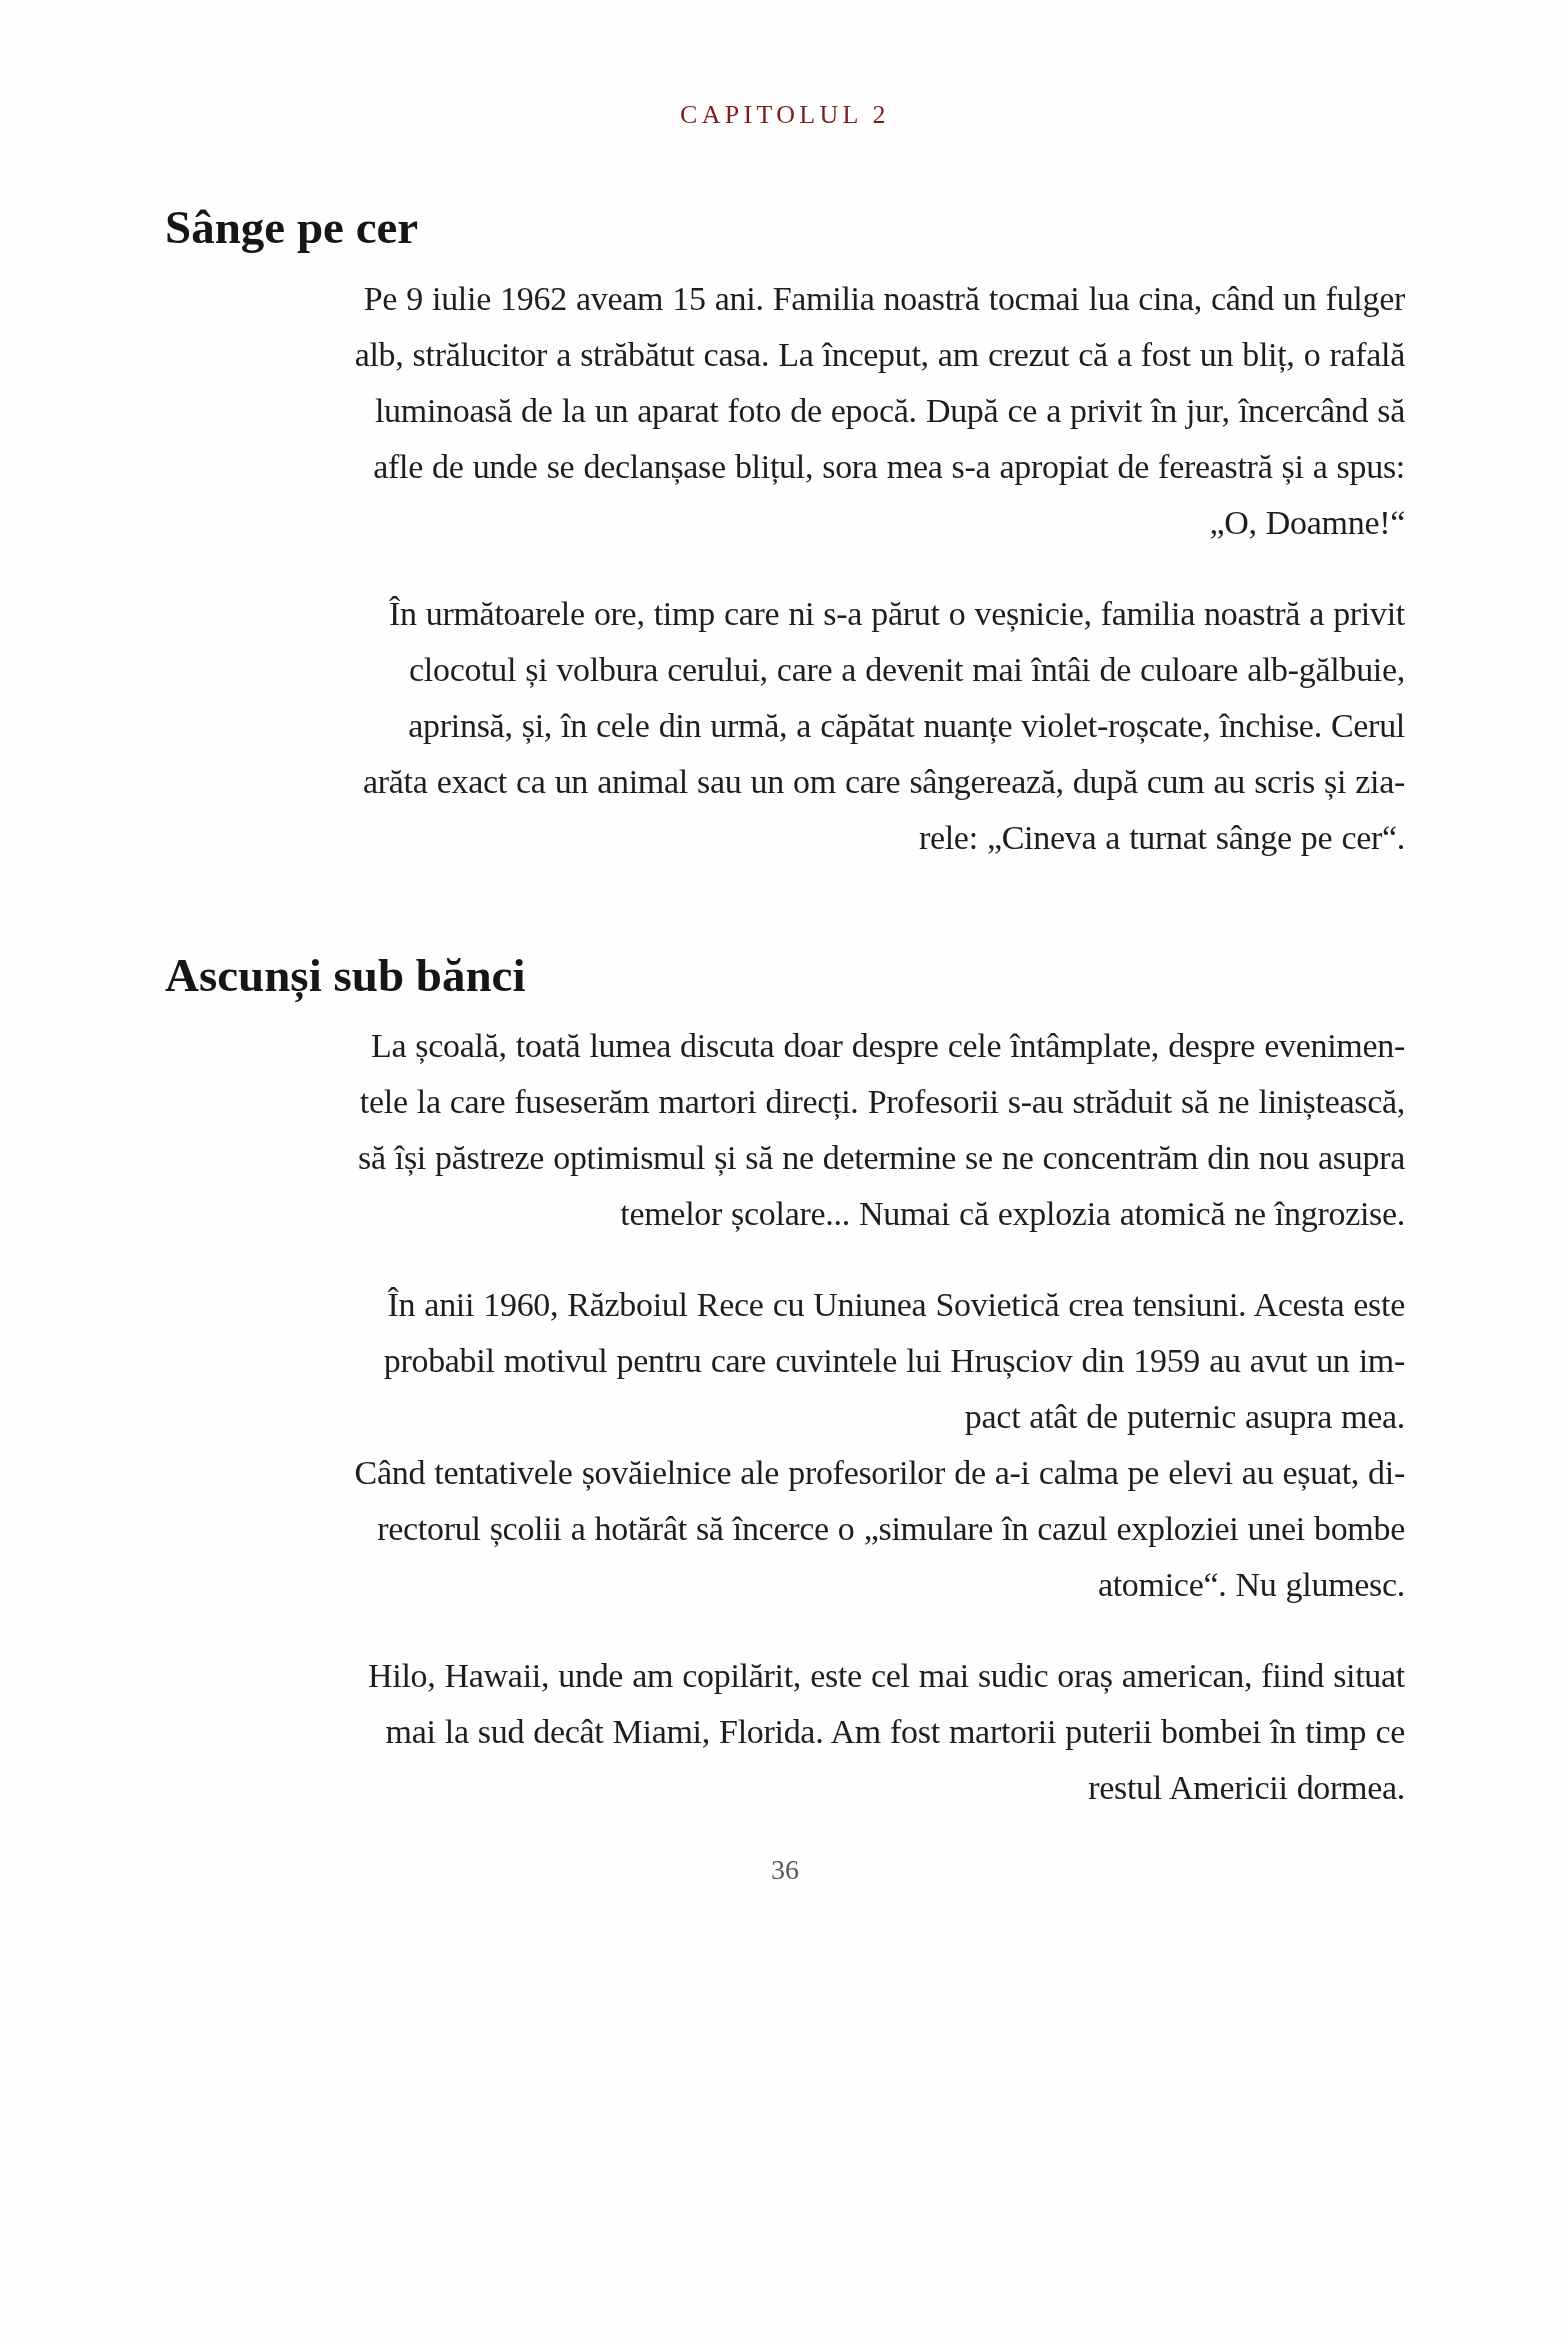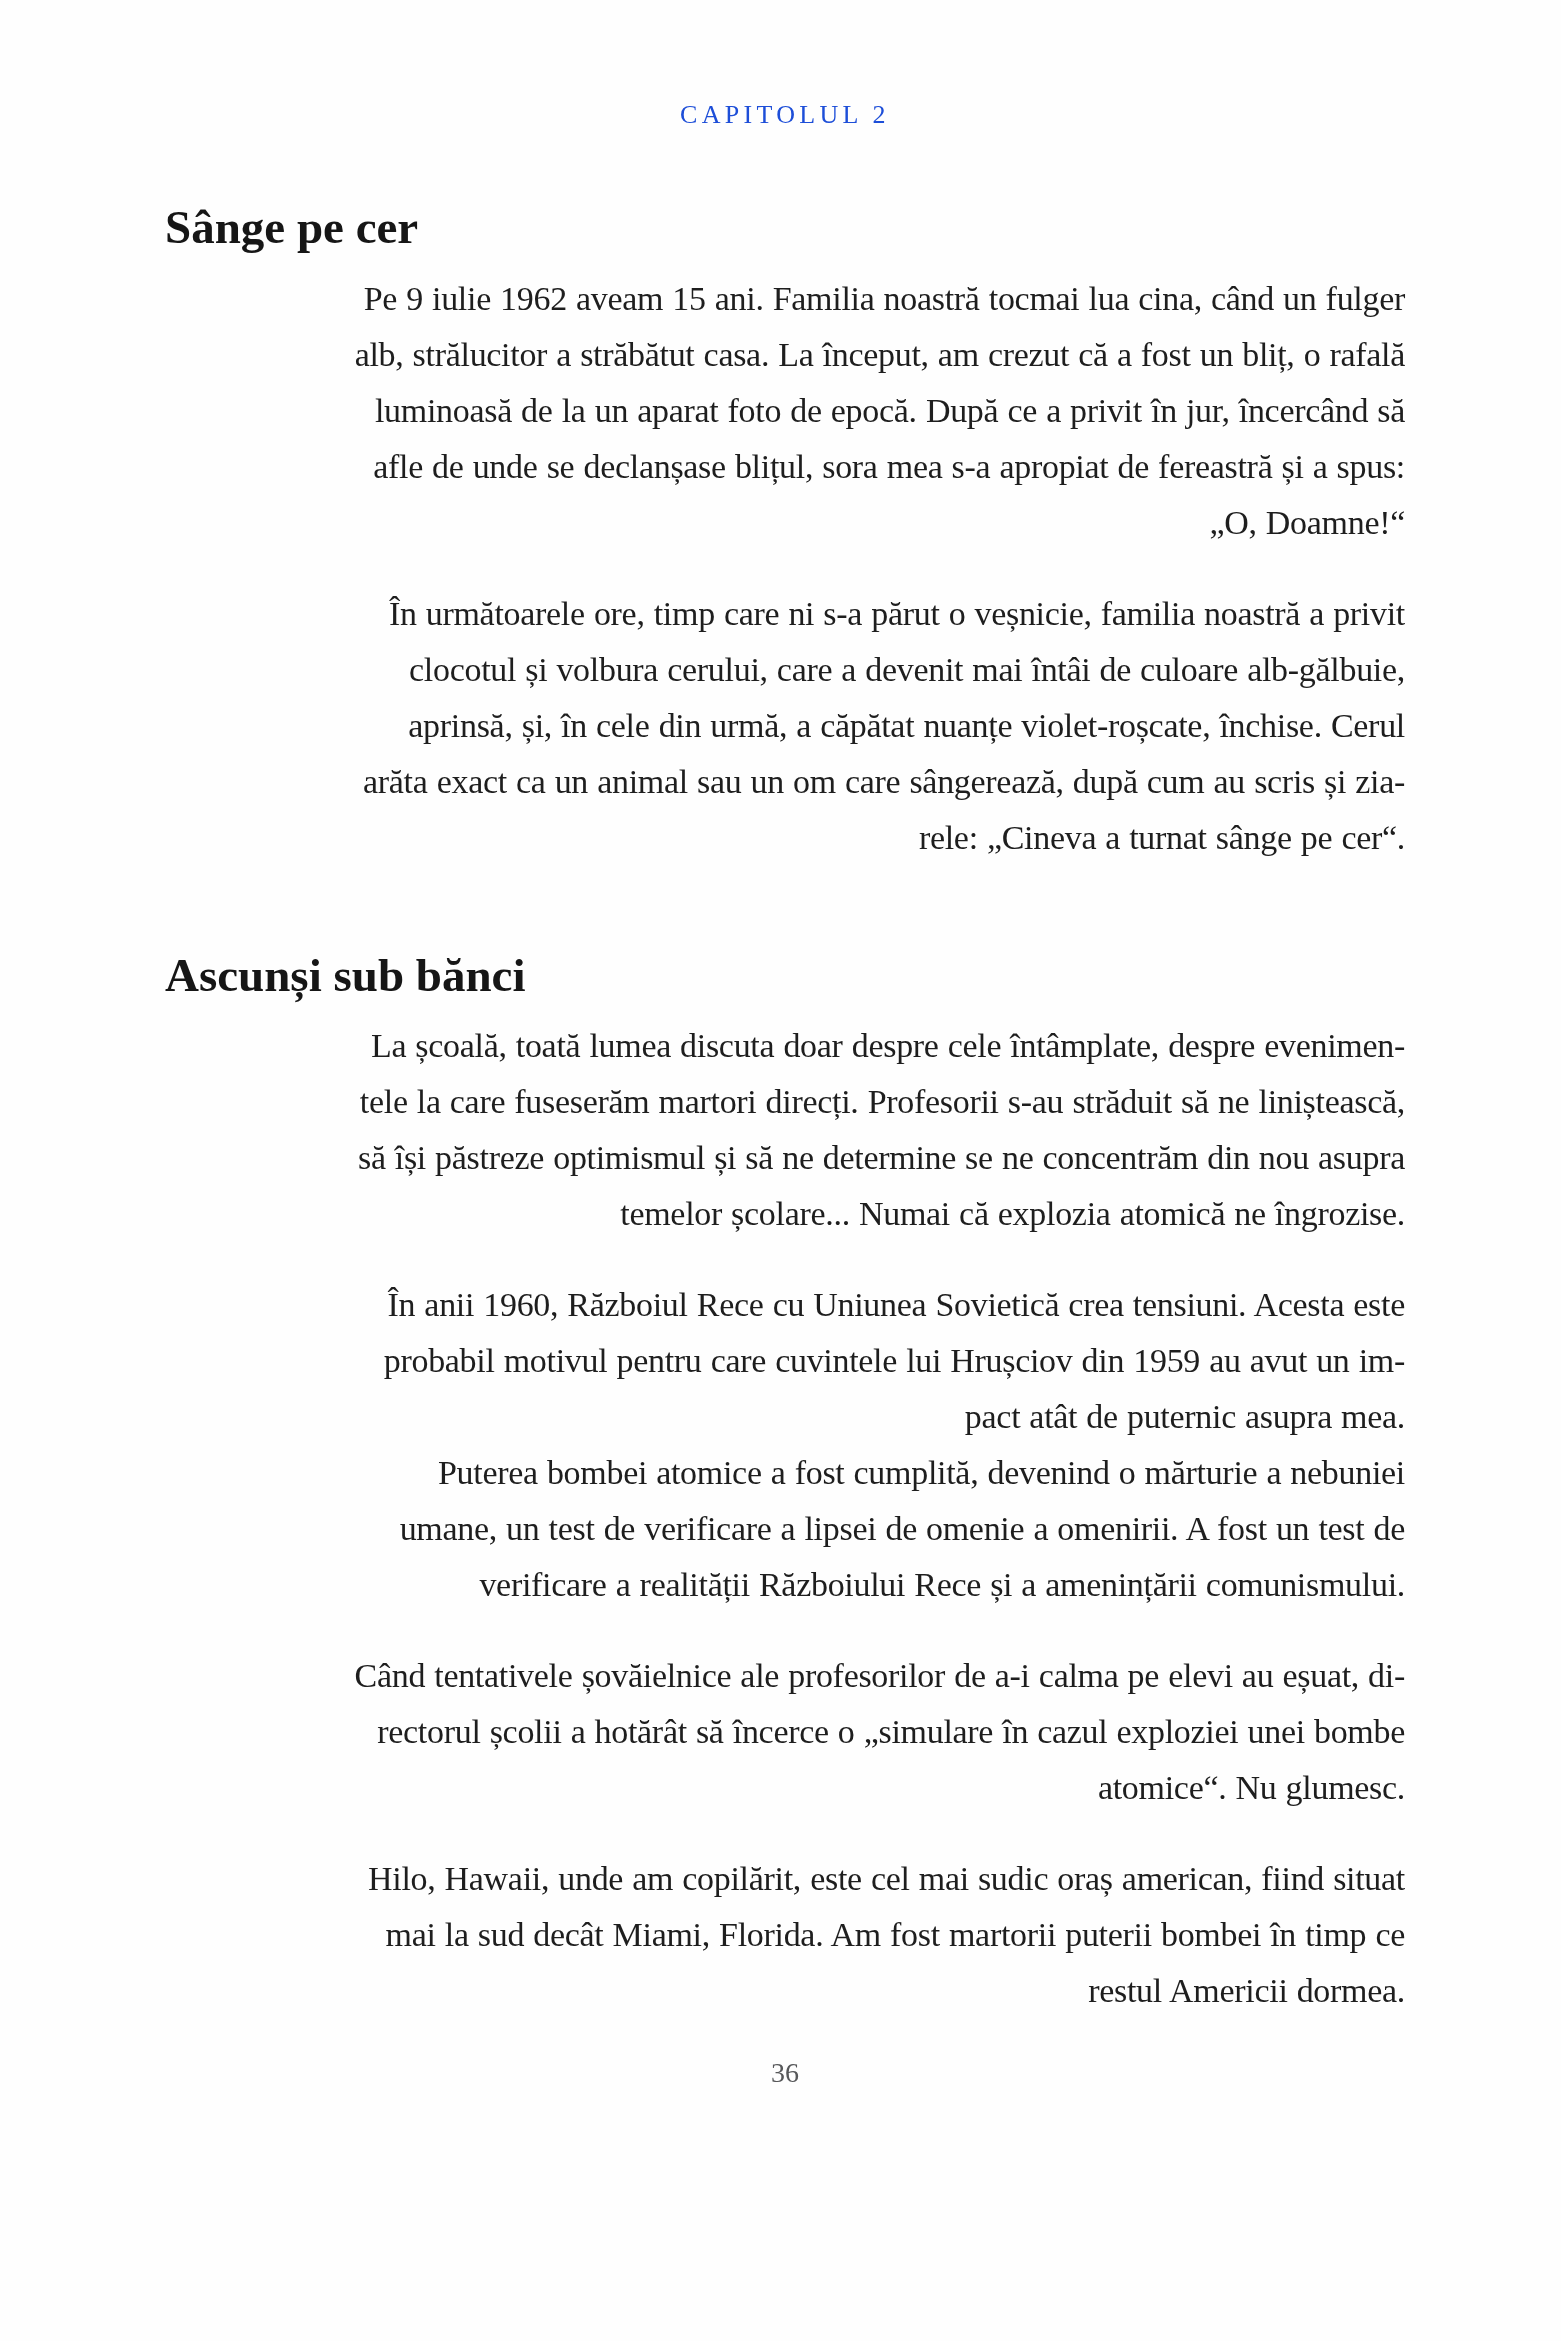--- a/index.html
+++ b/index.html
@@ -17,21 +17,21 @@
     color: #1e1e1e;
     box-sizing: border-box;
     padding: 0 156px 0 165px;
   }
   .running-head {
     margin: 97px 0 0 0;
     text-align: center;
     font-size: 26px;
     line-height: 35px;
     letter-spacing: 4.3px;
-    color: #1d4ed8;
+    color: #7f1d1d;
     text-transform: uppercase;
   }
   h1.section-title, h2.section-title {
     font-size: 47px;
     line-height: 54px;
     font-weight: 700;
     color: #161616;
     letter-spacing: 0;
   }
   h1.section-title {
@@ -93,23 +93,20 @@
   <p class="body">La școală, toată lumea discuta doar despre cele întâmplate, despre evenimen-
 tele la care fuseserăm martori direcți. Profesorii s-au străduit să ne liniștească,
 să își păstreze optimismul și să ne determine se ne concentrăm din nou asupra
 temelor școlare... Numai că explozia atomică ne îngrozise.</p>
 
   <p class="body tight">În anii 1960, Războiul Rece cu Uniunea Sovietică crea tensiuni. Acesta este
 probabil motivul pentru care cuvintele lui Hrușciov din 1959 au avut un im-
 pact atât de puternic asupra mea.</p>
 
 
-  <p class="body">Puterea bombei atomice a fost cumplită, devenind o mărturie a nebuniei
-umane, un test de verificare a lipsei de omenie a omenirii. A fost un test de
-verificare a realității Războiului Rece și a amenințării comunismului.</p>
 
   <p class="body">Când tentativele șovăielnice ale profesorilor de a-i calma pe elevi au eșuat, di-
 rectorul școlii a hotărât să încerce o „simulare în cazul exploziei unei bombe
 atomice“. Nu glumesc.</p>
 
   <p class="body tight">Hilo, Hawaii, unde am copilărit, este cel mai sudic oraș american, fiind situat
 mai la sud decât Miami, Florida. Am fost martorii puterii bombei în timp ce
 restul Americii dormea.</p>
 
   <div class="folio">36</div>

